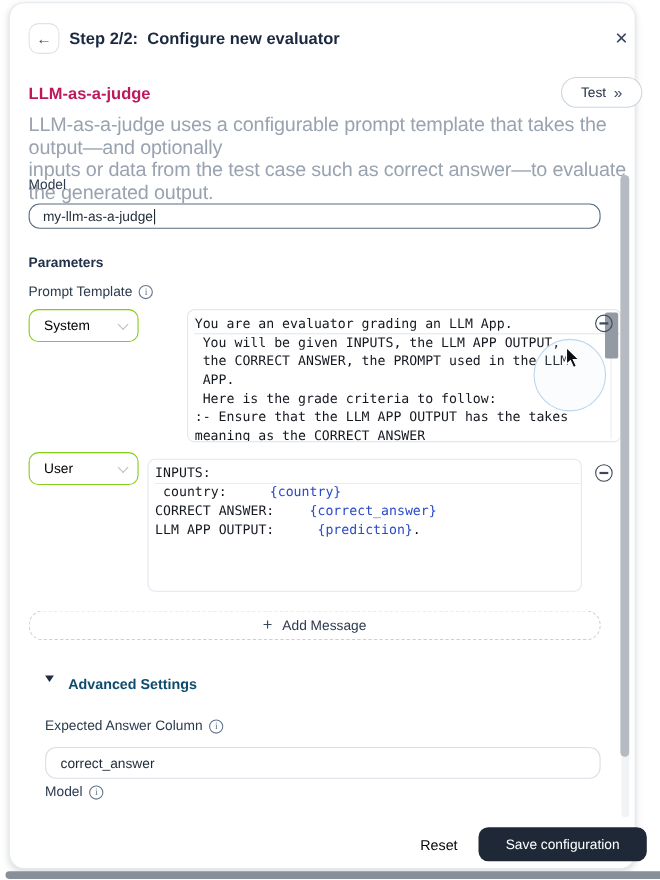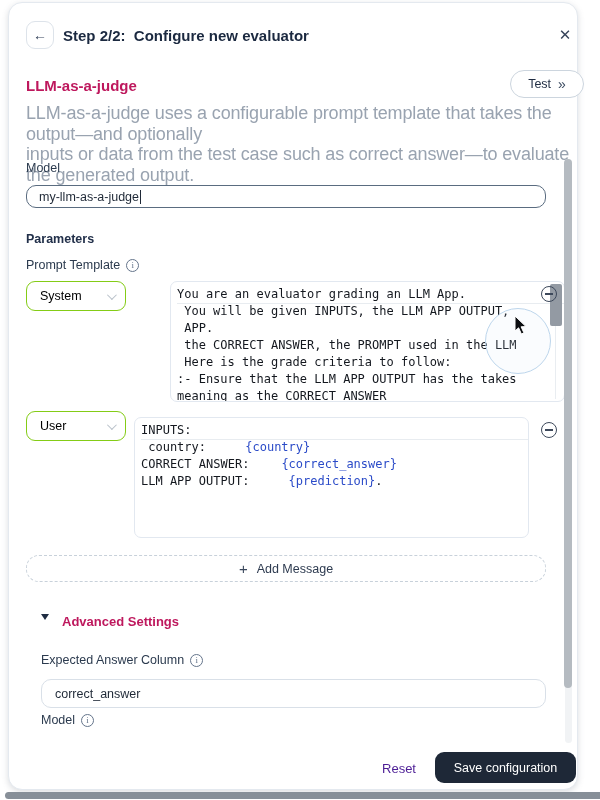--- a/index.html
+++ b/index.html
@@ -58,31 +58,31 @@
   .minus-btn { position:absolute; width:16px; height:16px; border:1.4px solid #3d495b; border-radius:50%;
                background:transparent; cursor:pointer; }
   .minus-btn::after { content:""; position:absolute; left:3px; right:3px; top:50%; height:1.4px; margin-top:-0.7px; background:#3d495b; }
 
   .add-msg { position:absolute; left:17px; top:552px; width:520px; height:27px; border:1.5px dashed #c8d1da;
              border-radius:13px; background:#fff; color:#2e3b50; font-size:12.5px; cursor:pointer;
              display:flex; align-items:center; justify-content:center; gap:9px; }
   .add-msg .plus { font-size:15px; font-weight:400; color:#3a475c; }
 
   .adv-toggle { position:absolute; left:32px; top:611px; display:flex; align-items:flex-start; gap:13px; cursor:pointer;
-                background:none; border:none; font-size:13px; font-weight:600; color:#be185d; }
+                background:none; border:none; font-size:13px; font-weight:600; color:#0c4a6e; }
   .tri-down { width:0; height:0; border-left:4.5px solid transparent; border-right:4.5px solid transparent;
               border-top:6px solid #1f2c42; }
 
   .answer-input { position:absolute; left:32px; top:676px; width:505px; height:29px; border:1px solid #d9e0e8;
                   border-radius:10px; background:#fff; padding:0 13px; font-size:12.5px; color:#1f2937;
                   display:flex; align-items:center; }
 
   .footer-reset { position:absolute; left:362px; top:750px; width:56px; height:30px; background:transparent; border:none;
-                  font-size:13px; color:#4c1d95; cursor:pointer; }
-  .footer-save { position:absolute; left:426px; top:749px; width:141px; height:31px; background:#1e2837; border:none;
+                  font-size:13px; color:#000000; cursor:pointer; }
+  .footer-save { position:absolute; left:426px; top:749px; width:153px; height:31px; background:#1e2837; border:none;
                  border-radius:9px; color:#ffffff; font-size:12.5px; cursor:pointer; }
 
   
   .v-track { position:absolute; left:556px; top:156px; width:7px; height:584px; background:#f1f3f5; border-radius:4px; }
   .v-thumb { position:absolute; left:555px; top:156px; width:8px; height:529px; background:#b5bbc1; border-radius:4px; cursor:pointer; }
   .h-scroll { position:absolute; left:5px; top:792px; width:595px; height:7px; background:#878f98; border-radius:4px 0 0 4px; cursor:pointer; }
 
   
   .cursor-ring { position:absolute; left:485px; top:308px; width:66px; height:66px; border:1px solid #bdd6ec;
                  border-radius:50%; background:rgba(215,233,247,0.12); pointer-events:none; }
@@ -119,22 +119,22 @@
     </div>
 
     <button class="role-btn" style="left:17px; top:278px;">
       <span>System</span>
       <span class="chev-down"></span>
     </button>
     <div class="editor" style="left:125px; top:278px;margin-left:36px;">
       <div>
           <div class="ed-line"><span>You are an evaluator grading an LLM App.</span></div>
           <div class="ed-line"><span> You will be given INPUTS, the LLM APP OUTPUT,</span></div>
+          <div class="ed-line"><span> the CORRECT ANSWER, the PROMPT used in the LLM</span></div>
           <div class="ed-line"><span> APP.</span></div>
-          <div class="ed-line"><span> the CORRECT ANSWER, the PROMPT used in the LLM</span></div>
           <div class="ed-line"><span> Here is the grade criteria to follow:</span></div>
           <div class="ed-line"><span>:- Ensure that the LLM APP OUTPUT has the takes</span></div>
           <div class="ed-line"><span>meaning as the CORRECT ANSWER</span></div>
         </div>
       <div class="ed-track"></div>
       <div class="ed-thumb"></div>
     </div>
     <button class="minus-btn" style="left:532px; top:283px;"></button>
 
     <button class="role-btn" style="left:17px; top:408px;">

